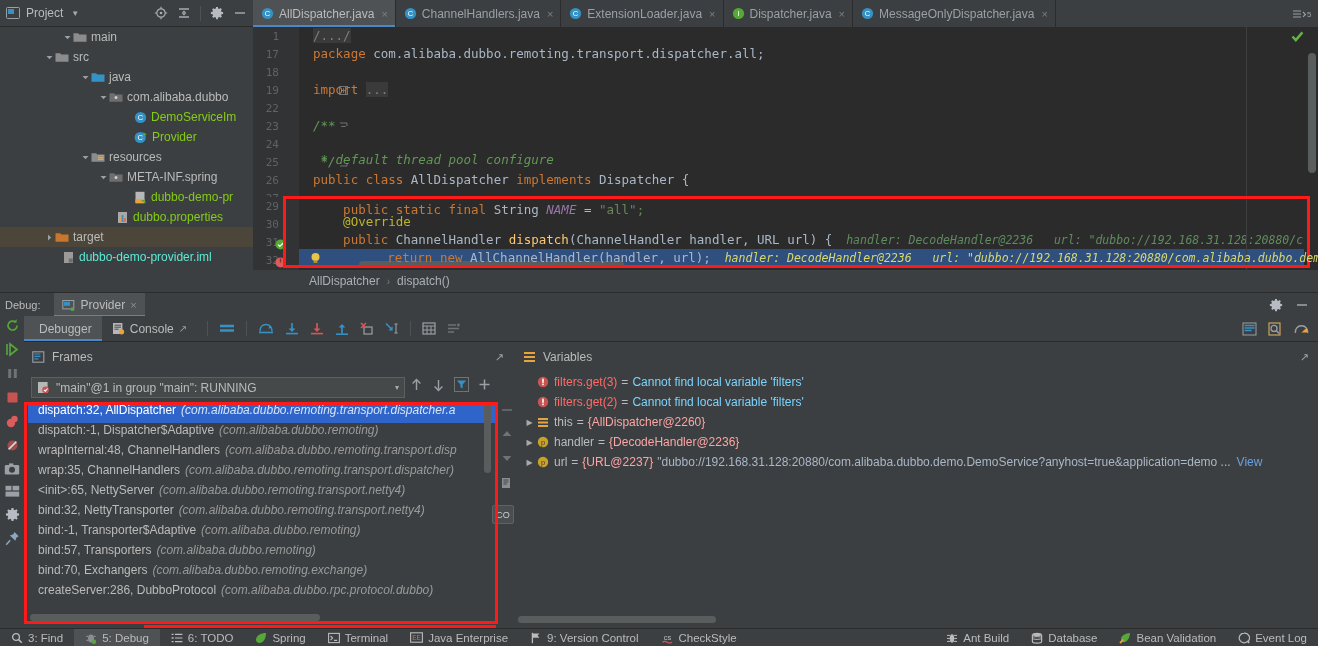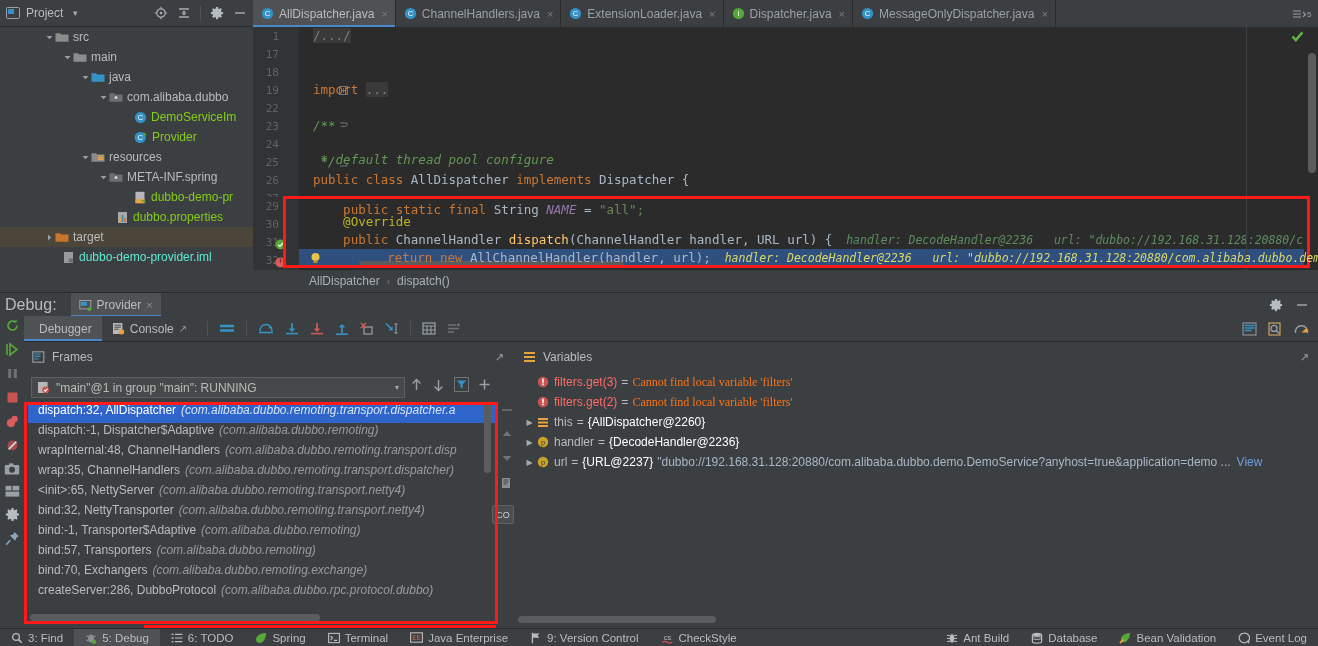--- a/index.html
+++ b/index.html
@@ -96,21 +96,21 @@
     background:#3c3f41;display:flex;align-items:center;padding-left:56px;
     font-size:12px;color:#a8b0b8;gap:7px;box-sizing:border-box;
   }
   .crumb-sep{color:#777b7e;font-size:10px;}
 
   
   .dbg-header{
     position:absolute;left:0;top:292px;width:1318px;height:24px;
     background:#3c3f41;display:flex;align-items:center;border-top:1px solid #2b2b2b;
   }
-  .dbg-label{padding-left:5px;font-size:16px;color:#bbbbbb;}
+  .dbg-label{padding-left:5px;font-size:11px;color:#bbbbbb;}
   .dbg-tab{
     margin-left:14px;height:24px;display:flex;align-items:center;gap:5px;padding:0 8px;
     background:#4e5254;font-size:12px;color:#bbbbbb;box-shadow:inset 0 -2px 0 #4a88c7;
   }
   .dbg-tab .x{color:#8a8e91;font-size:11px;}
   .dbg-header-right{margin-left:auto;display:flex;align-items:center;gap:12px;padding-right:9px;}
 
   
   .dbg-strip{
     position:absolute;left:24px;top:316px;width:1294px;height:25px;
@@ -170,23 +170,23 @@
     position:absolute;left:516px;top:345px;width:802px;height:24px;
     background:#3c3f41;display:flex;align-items:center;gap:7px;padding-left:7px;box-sizing:border-box;
   }
   .vars-hdr .t{font-size:12px;color:#bbbbbb;}
   .vars-hdr .pin{margin-left:auto;padding-right:9px;color:#9aa0a6;font-size:11px;}
   .vars-list{position:absolute;left:516px;top:372px;width:802px;height:245px;overflow:hidden;}
   .var-row{height:20px;display:flex;align-items:center;white-space:nowrap;font-size:12px;padding-left:6px;}
   .tw{width:15px;display:flex;align-items:center;justify-content:center;color:#a9a9a9;font-size:8px;}
   .var-name{color:#bbbbbb;margin-left:5px;}
   .var-eq{color:#bbbbbb;margin:0 4px;}
-  .var-err{color:#f97316;font-family:Liberation Serif, serif;}
+  .var-err{color:#7dd3fc;}
   .var-name-err{color:#ff6b68;margin-left:5px;}
-  .var-val{color:#ffffff;}
+  .var-val{color:#fca5a5;}
   .var-str{color:#a9b7c6;}
   .var-view{color:#6aa0dd;margin-left:6px;}
   .vars-hscroll{position:absolute;left:518px;top:616px;width:198px;height:7px;background:#5a5d5e;border-radius:4px;}
 
   
   .watermark{
     position:absolute;right:6px;bottom:20px;font-size:15px;color:#9fa4a8;
     font-family:"Liberation Sans",sans-serif;opacity:.92;
   }
 
@@ -239,45 +239,45 @@
       </span>
       <span class="ico">
         <svg width="14" height="14" viewBox="0 0 14 14">
             <path d="M2 7h10" stroke="#a6acb1" stroke-width="1.4"></path>
           </svg>
       </span>
     </div>
   </div>
 
   <div class="tree">
+    <div class="tree-row" style="padding-left:62px">
+      <span class="tree-arrow">
+          <svg width="9" height="9" viewBox="0 0 9 9">
+            <path d="M1.5 3l3 3.2L7.5 3z" fill="#9aa0a6"></path>
+          </svg>
+        </span>
+      <span class="ico">
+          <svg width="14" height="12" viewBox="0 0 14 12">
+            <path d="M0.5 2.2h4.6l1.2 1.4H13.5v7.2H0.5z" fill="#8c8c8c"></path>
+          </svg>
+        </span>
+      <span class="lbl c-grey">main</span>
+    </div>
     <div class="tree-row" style="padding-left:44px">
       <span class="tree-arrow">
           <svg width="9" height="9" viewBox="0 0 9 9">
             <path d="M1.5 3l3 3.2L7.5 3z" fill="#9aa0a6"></path>
           </svg>
         </span>
       <span class="ico">
           <svg width="14" height="12" viewBox="0 0 14 12">
             <path d="M0.5 2.2h4.6l1.2 1.4H13.5v7.2H0.5z" fill="#8c8c8c"></path>
           </svg>
         </span>
       <span class="lbl c-grey">src</span>
-    </div>
-    <div class="tree-row" style="padding-left:62px">
-      <span class="tree-arrow">
-          <svg width="9" height="9" viewBox="0 0 9 9">
-            <path d="M1.5 3l3 3.2L7.5 3z" fill="#9aa0a6"></path>
-          </svg>
-        </span>
-      <span class="ico">
-          <svg width="14" height="12" viewBox="0 0 14 12">
-            <path d="M0.5 2.2h4.6l1.2 1.4H13.5v7.2H0.5z" fill="#8c8c8c"></path>
-          </svg>
-        </span>
-      <span class="lbl c-grey">main</span>
     </div>
     <div class="tree-row" style="padding-left:80px">
       <span class="tree-arrow">
           <svg width="9" height="9" viewBox="0 0 9 9">
             <path d="M1.5 3l3 3.2L7.5 3z" fill="#9aa0a6"></path>
           </svg>
         </span>
       <span class="ico">
           <svg width="14" height="12" viewBox="0 0 14 12">
             <path d="M0.5 2.2h4.6l1.2 1.4H13.5v7.2H0.5z" fill="#3592c4"></path>
@@ -509,20 +509,21 @@
             <path d="M2.2 4.4h4.6" stroke="#6f7578"></path>
           </svg>
         </span>
       <span class="fold" style="top:131px">
           <svg width="9" height="9" viewBox="0 0 9 9">
             <path d="M1 8h7V5" fill="none" stroke="#6f7578"></path>
           </svg>
         </span>
 
       <div class="cl" style="top:0px;left:14px"><span class="cmt" style="background:#3a3a3a">/.../</span></div>
+      <div class="cl" style="top:18px;left:14px"><span class="kw">package </span><span class="cls">com.alibaba.dubbo.remoting.transport.dispatcher.all;</span></div>
       <div class="cl" style="top:54px;left:14px"><span class="kw">import </span><span class="cmt" style="background:#3a3a3a">...</span></div>
       <div class="cl" style="top:90px;left:14px"><span class="doc">/**</span></div>
       <div class="cl" style="top:124px;left:14px"><span class="doc"> * default thread pool configure</span></div>
       <div class="cl" style="top:126px;left:14px"><span class="doc"> */</span></div>
       <div class="cl" style="top:144px;left:14px"><span class="kw">public class </span><span class="cls">AllDispatcher </span><span class="kw">implements </span><span class="cls">Dispatcher {</span></div>
       <div class="cl" style="top:174px;left:14px"><span class="kw">    public static final </span><span class="cls">String </span><span class="fld">NAME</span><span class="cls"> = </span><span class="str">"all";</span></div>
 
       <div class="cl" style="top:186px;left:14px"><span class="ann">    @Override</span></div>
       <div class="cl" style="top:204px;left:14px"><span class="kw">    public </span><span class="cls">ChannelHandler </span><span class="mth">dispatch</span><span class="cls">(ChannelHandler handler, URL url) {</span><span class="hint">  </span><span class="hint">handler: DecodeHandler@2236   url: "dubbo://192.168.31.128:20880/com.alibaba.dubbo.demo.DemoSe</span></div>
 

